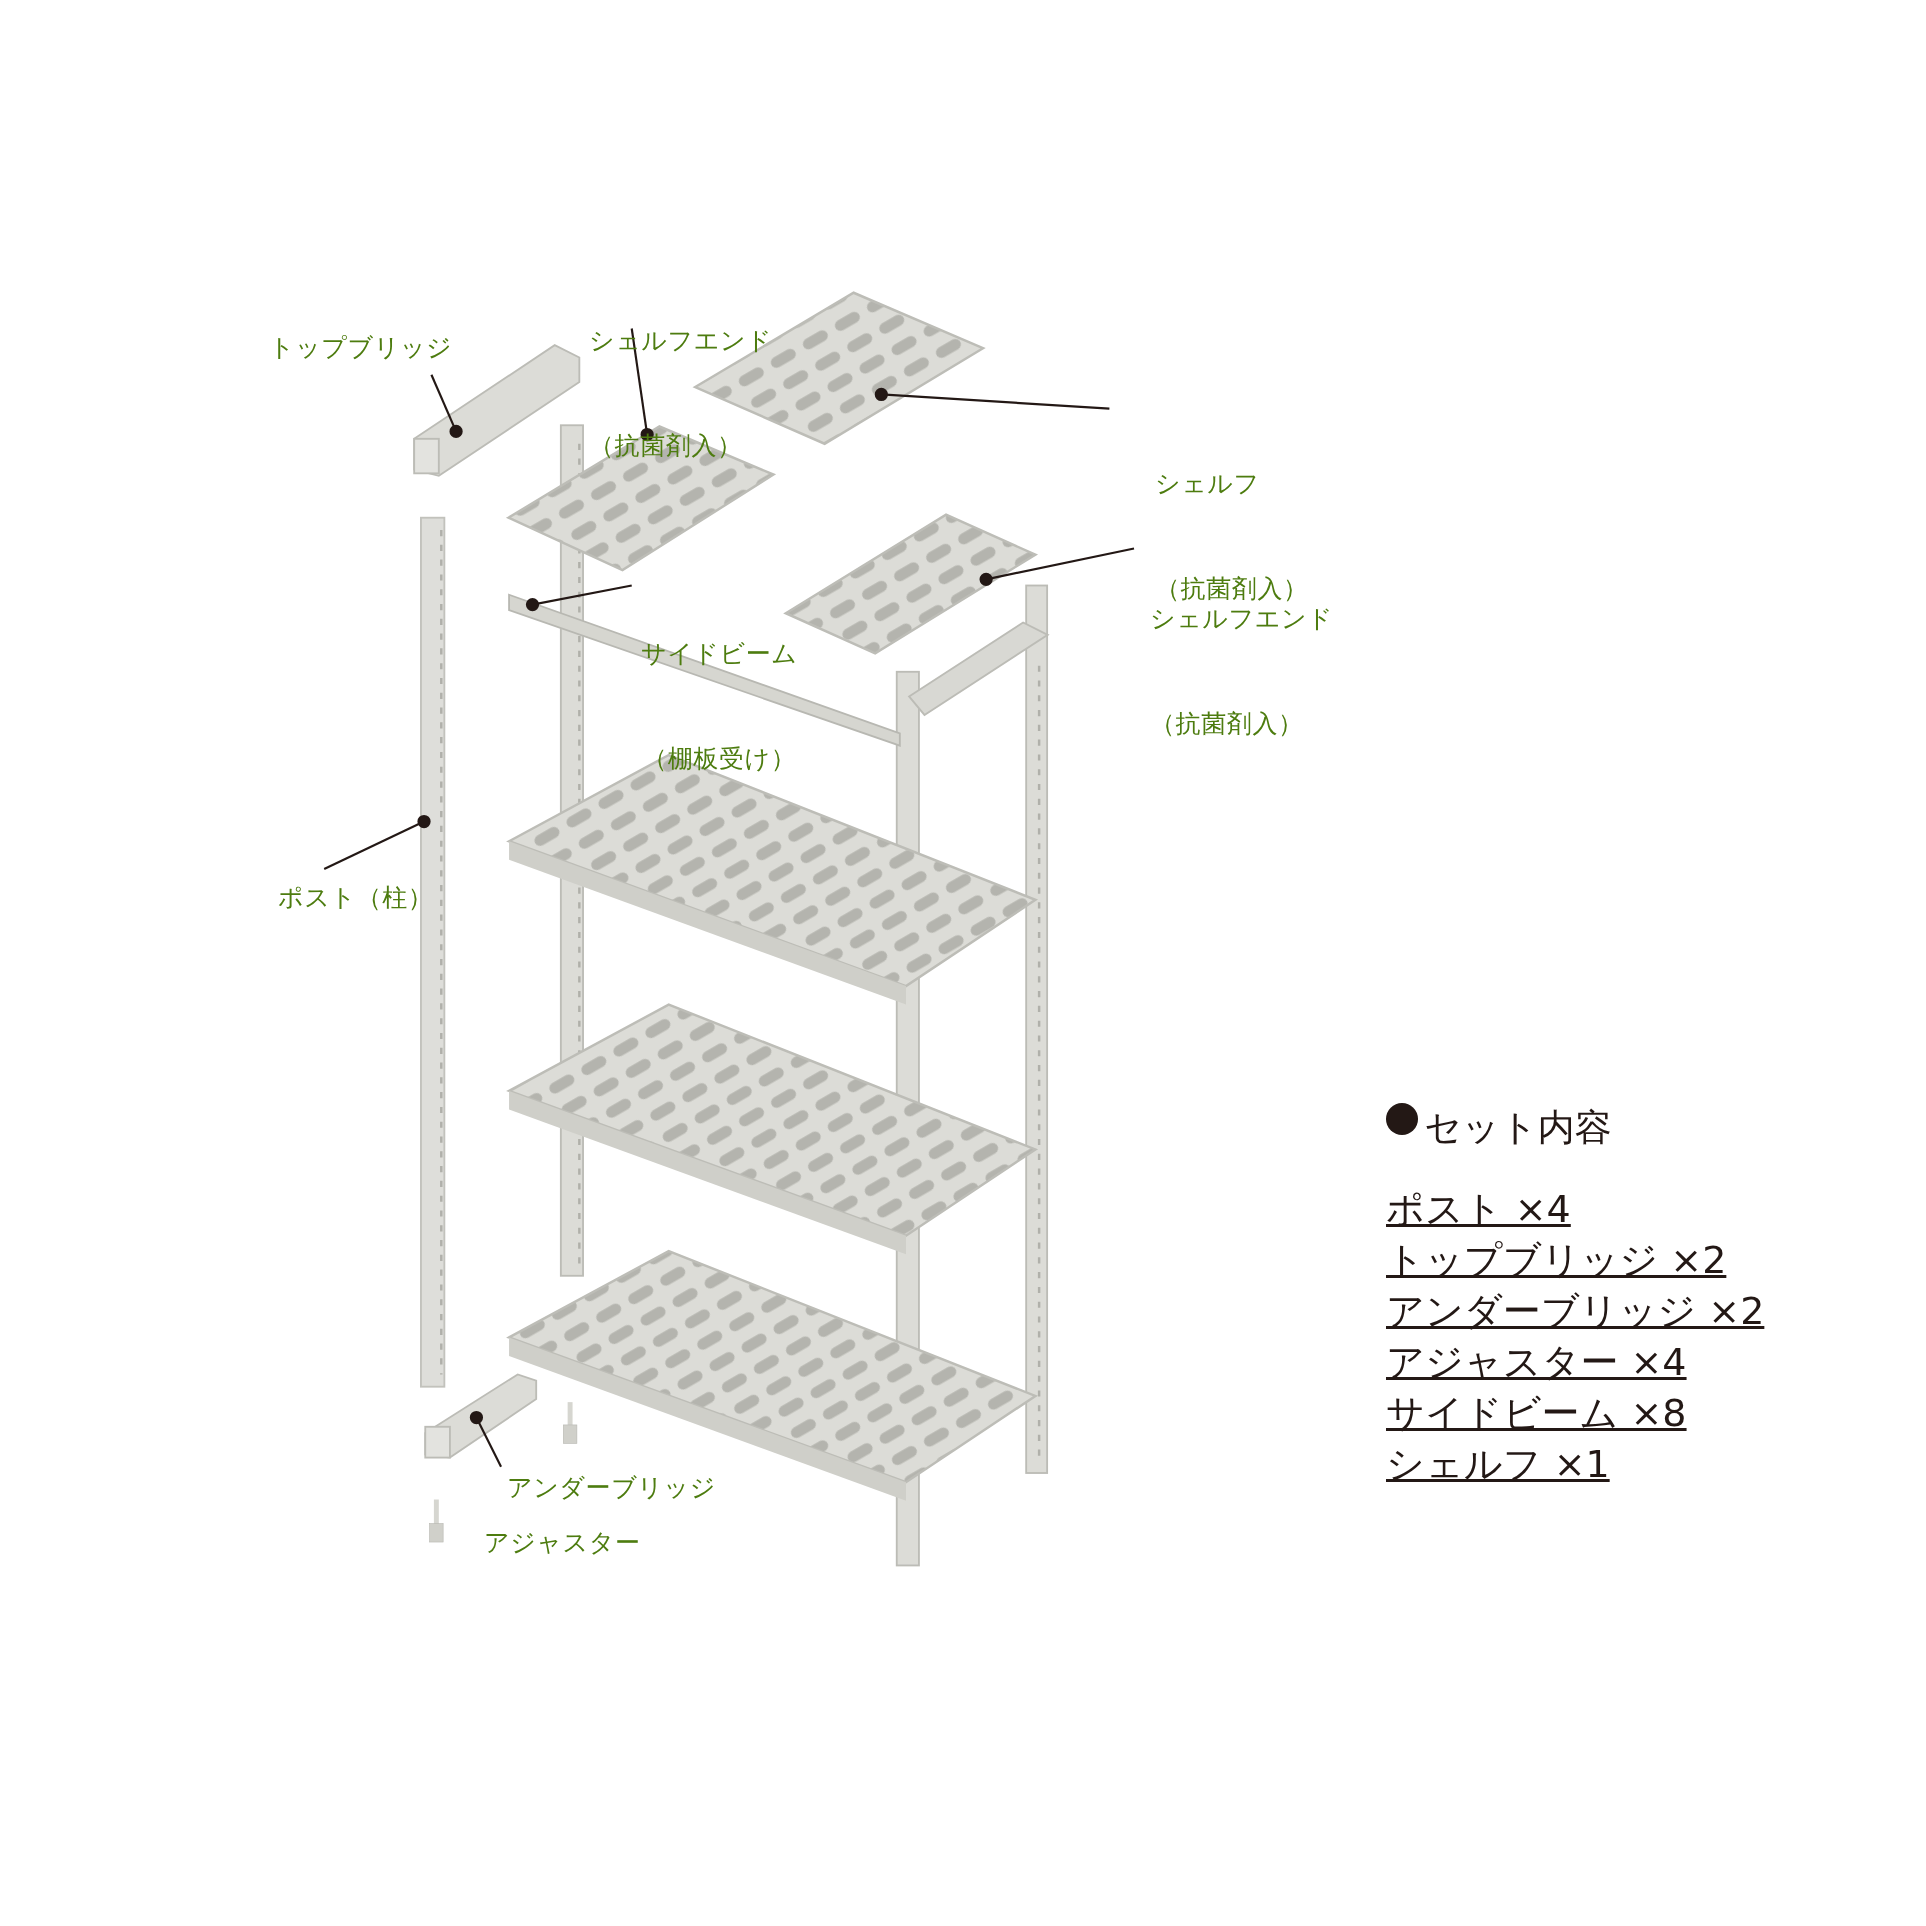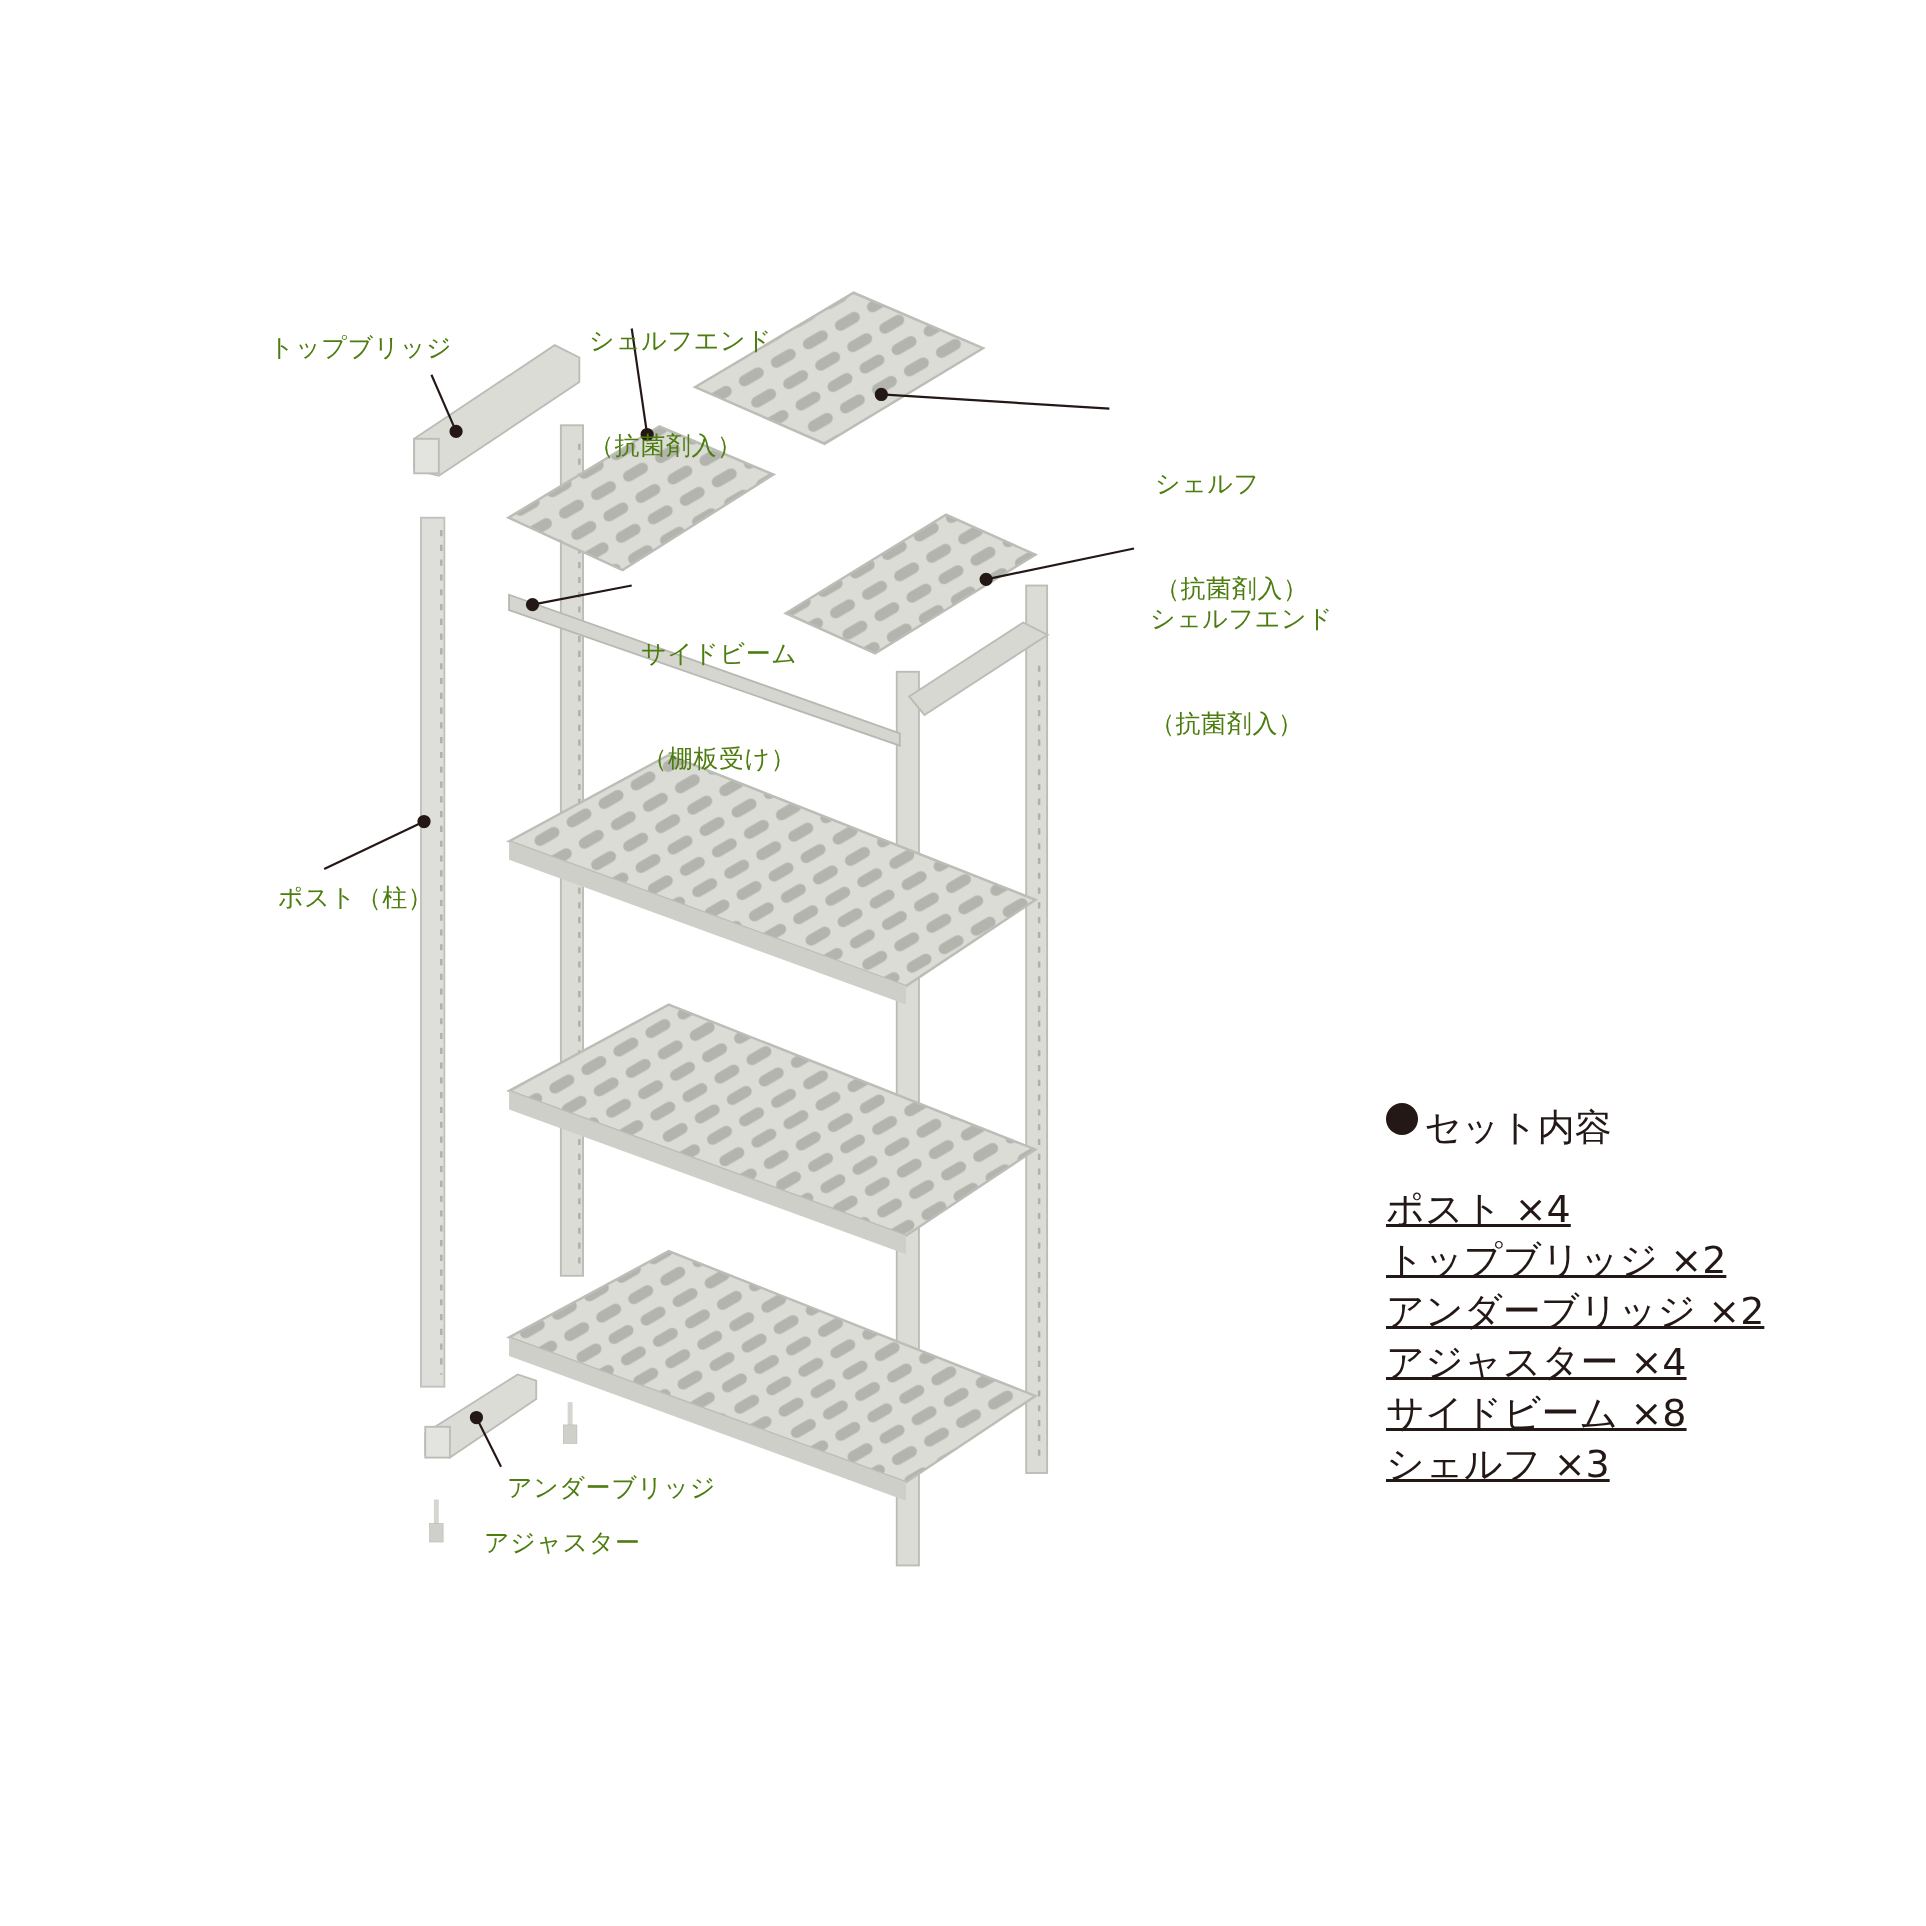--- a/index.html
+++ b/index.html
@@ -128,16 +128,16 @@
   <div class="contents-title">
     <span class="bullet"></span>
     <span>セット内容</span>
   </div>
   <div class="contents-list">
     <div class="contents-item">ポスト ×4</div>
     <div class="contents-item">トップブリッジ ×2</div>
     <div class="contents-item">アンダーブリッジ ×2</div>
     <div class="contents-item">アジャスター ×4</div>
     <div class="contents-item">サイドビーム ×8</div>
-    <div class="contents-item">シェルフ ×3</div>
+    <div class="contents-item">シェルフ ×1</div>
   </div>
 </div>
 
 
 </body></html>

